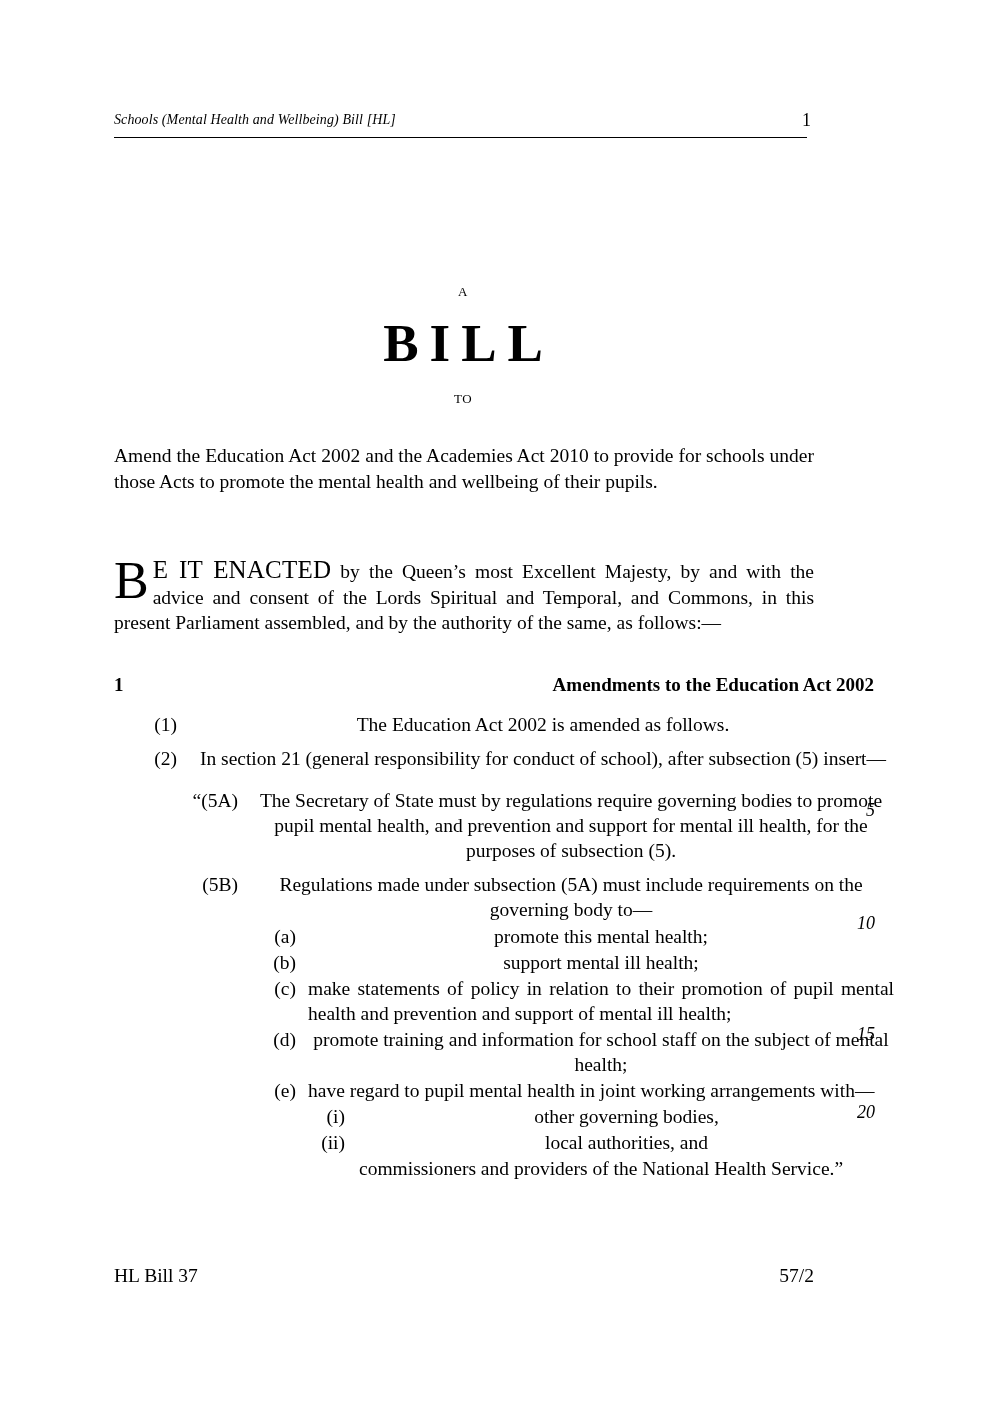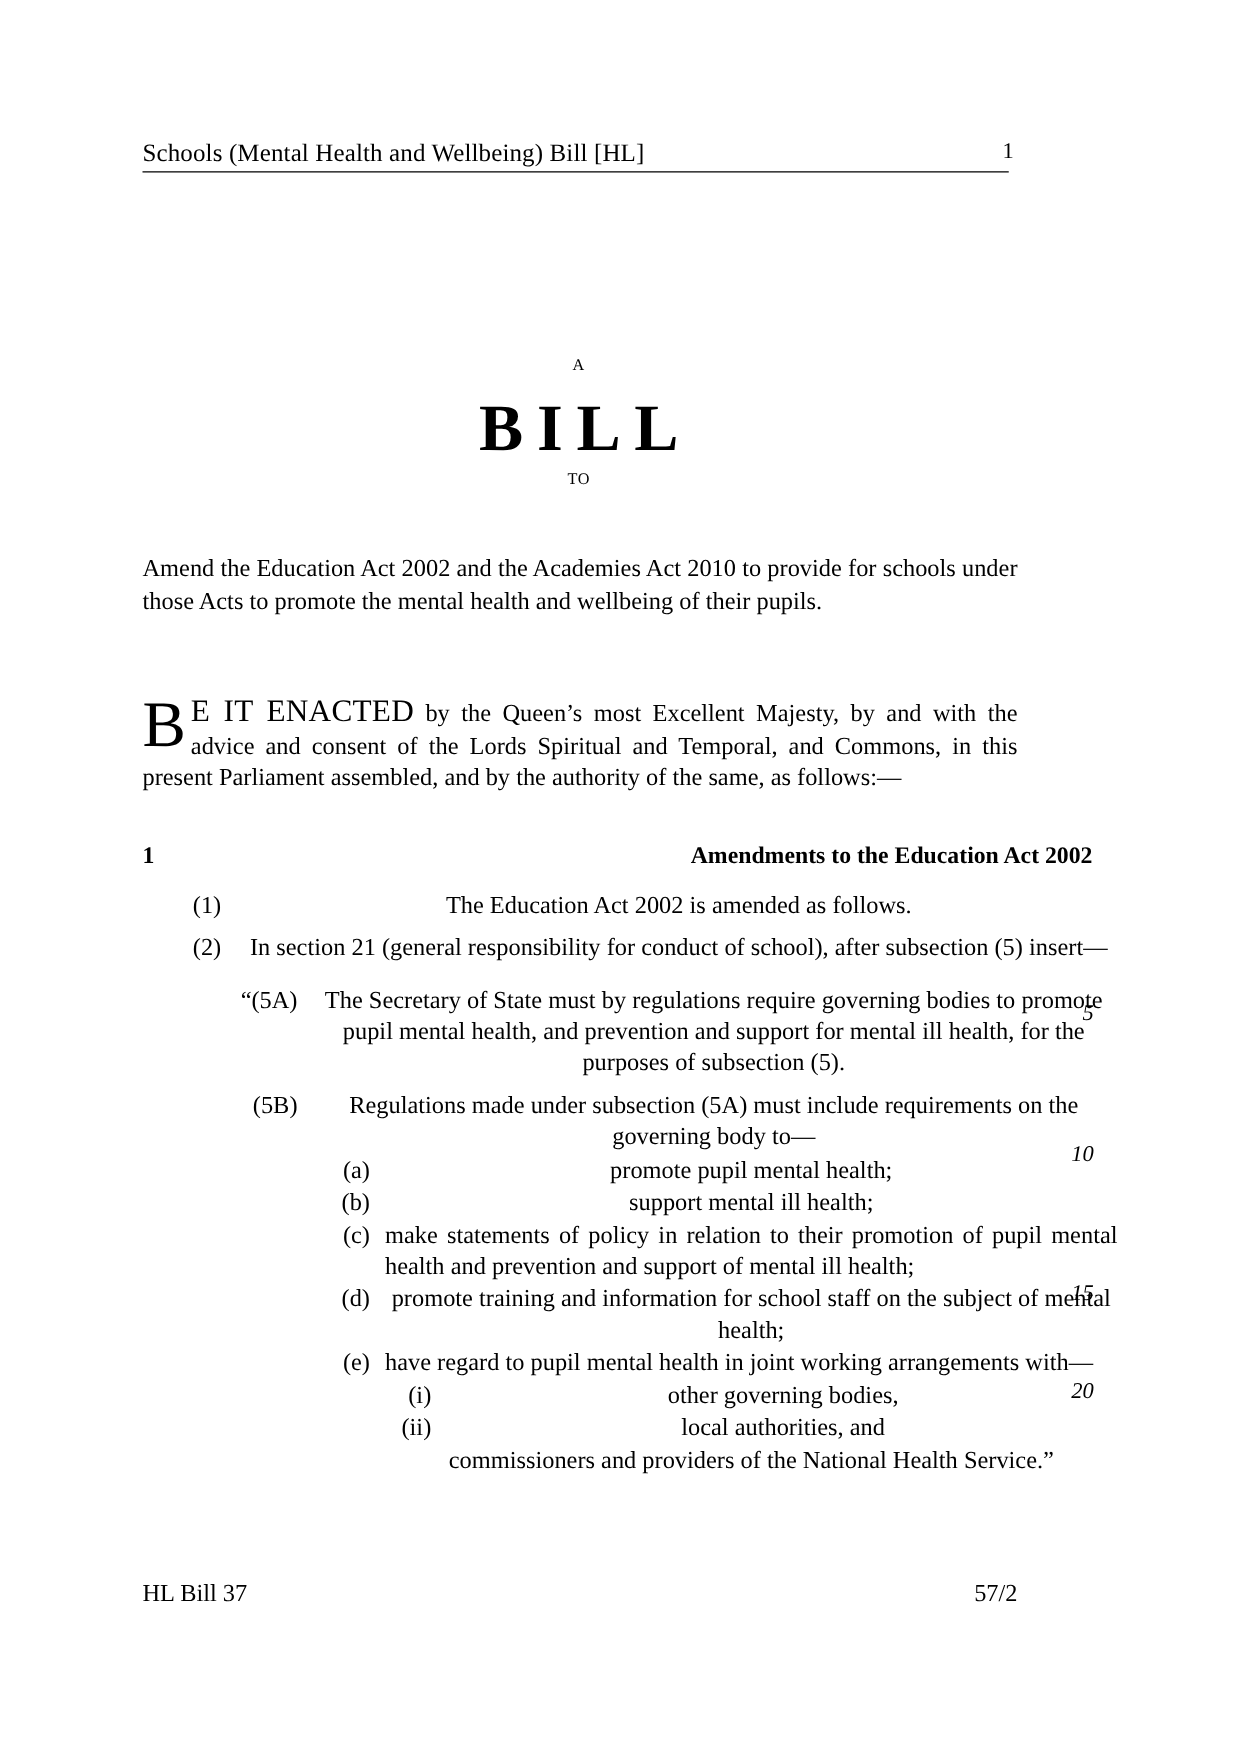--- a/index.html
+++ b/index.html
@@ -25,21 +25,22 @@
     position: absolute;
     left: 114px;
     top: 112px;
     width: 760px;
     height: 30px;
   }
   .header-title {
     position: absolute;
     left: 0;
     top: 0;
-    font-size: 20px;
+    font-style: italic;
+    font-size: 14px;
     letter-spacing: 0.1px;
     white-space: nowrap;
   }
   .header-page {
     position: absolute;
     left: 0;
     top: -2px;
     width: 697px;
     text-align: right;
     font-size: 18px;
@@ -69,21 +70,21 @@
   }
   .t-bill {
     margin-top: 18px;
     font-size: 53px;
     font-weight: bold;
     letter-spacing: 11px;
     text-indent: 11px;
     line-height: 1.05;
   }
   .t-to {
-    margin-top: 4px;
+    margin-top: 20px;
     font-size: 13px;
     font-variant: small-caps;
     letter-spacing: 0.5px;
     line-height: 1;
   }
 
   
   .longtitle {
     position: absolute;
     left: 114px;
@@ -268,21 +269,21 @@
       <div class="text noj">The Secretary of State must by regulations require  governing bodies to promote pupil mental health, and prevention and support for mental ill health, for the purposes of subsection (5).</div>
     </div>
 
     <div class="row lvl-quote" style="margin-top:9px;margin-bottom:2px;">
       <div class="label">(5B)</div>
       <div class="text noj">Regulations made under subsection (5A) must include requirements on the governing body to—</div>
     </div>
 
     <div class="row lvl-para tight">
       <div class="label">(a)</div>
-      <div class="text noj">promote pupil mental health;</div>
+      <div class="text noj">promote this mental health;</div>
     </div>
 
     <div class="row lvl-para tight">
       <div class="label">(b)</div>
       <div class="text noj">support mental ill health;</div>
     </div>
 
     <div class="row lvl-para tight">
       <div class="label">(c)</div>
       <div class="text">make statements of policy in relation to their promotion of pupil mental health and prevention and support of mental ill health;</div>

